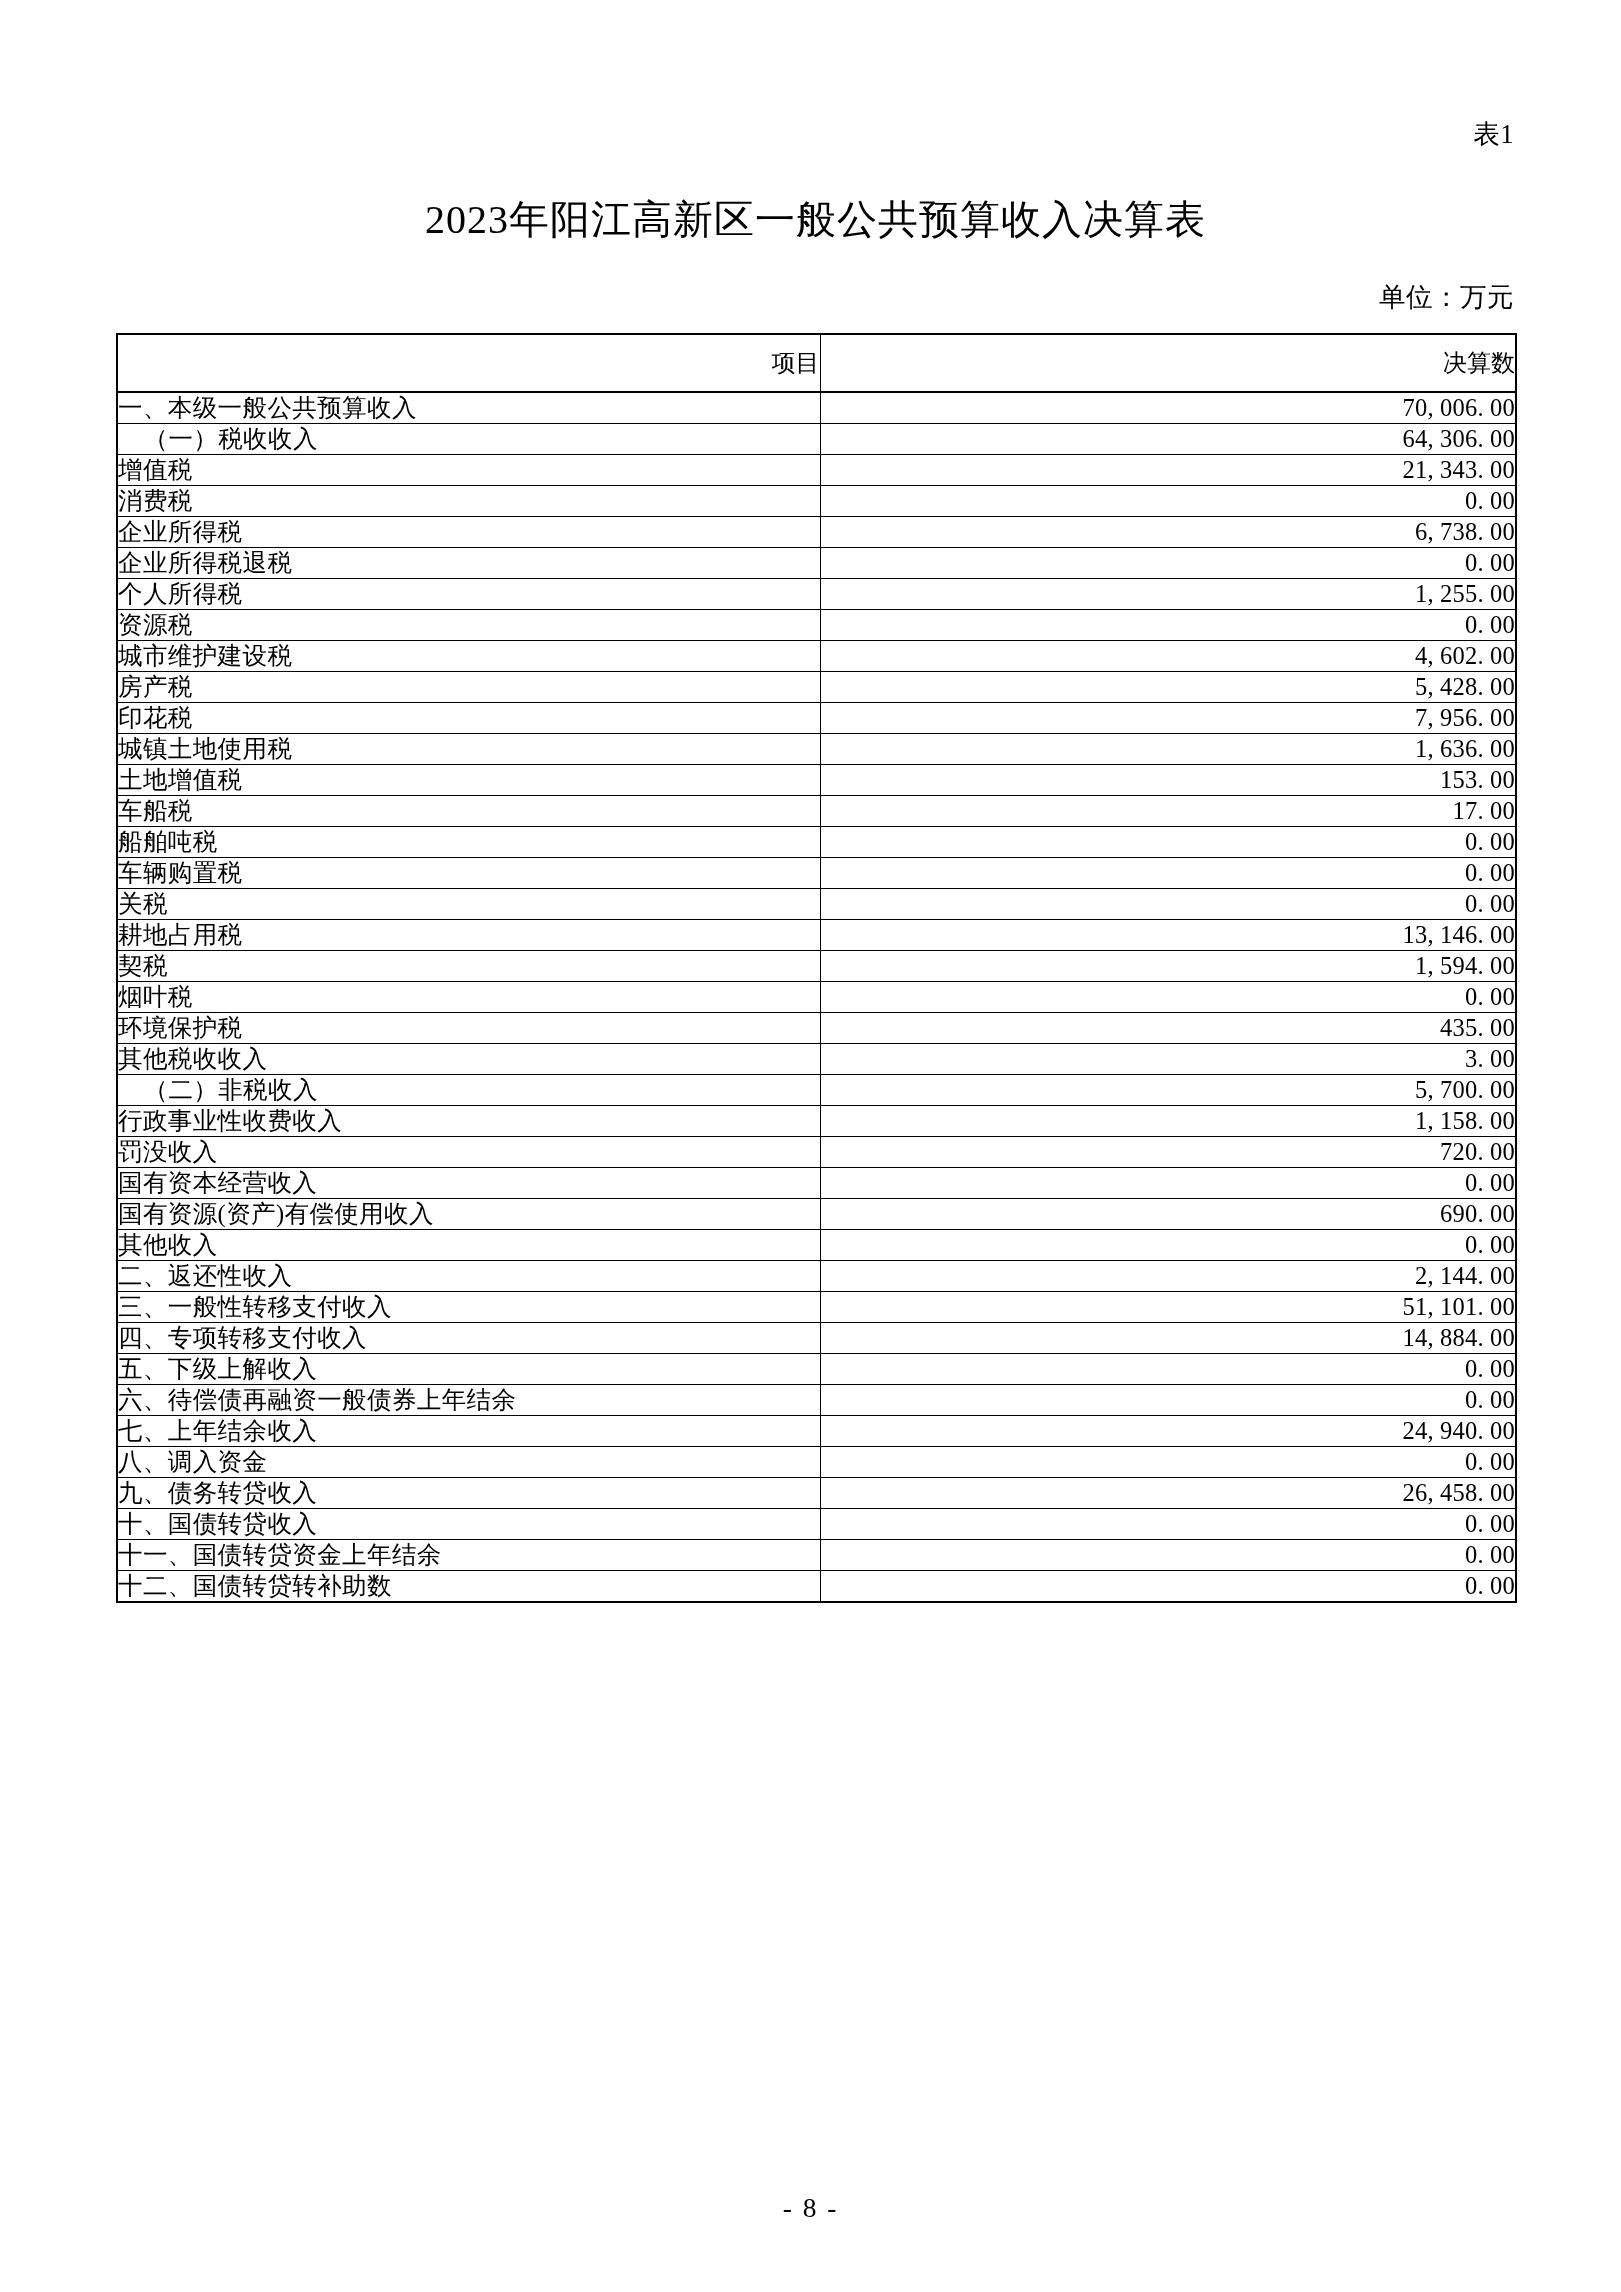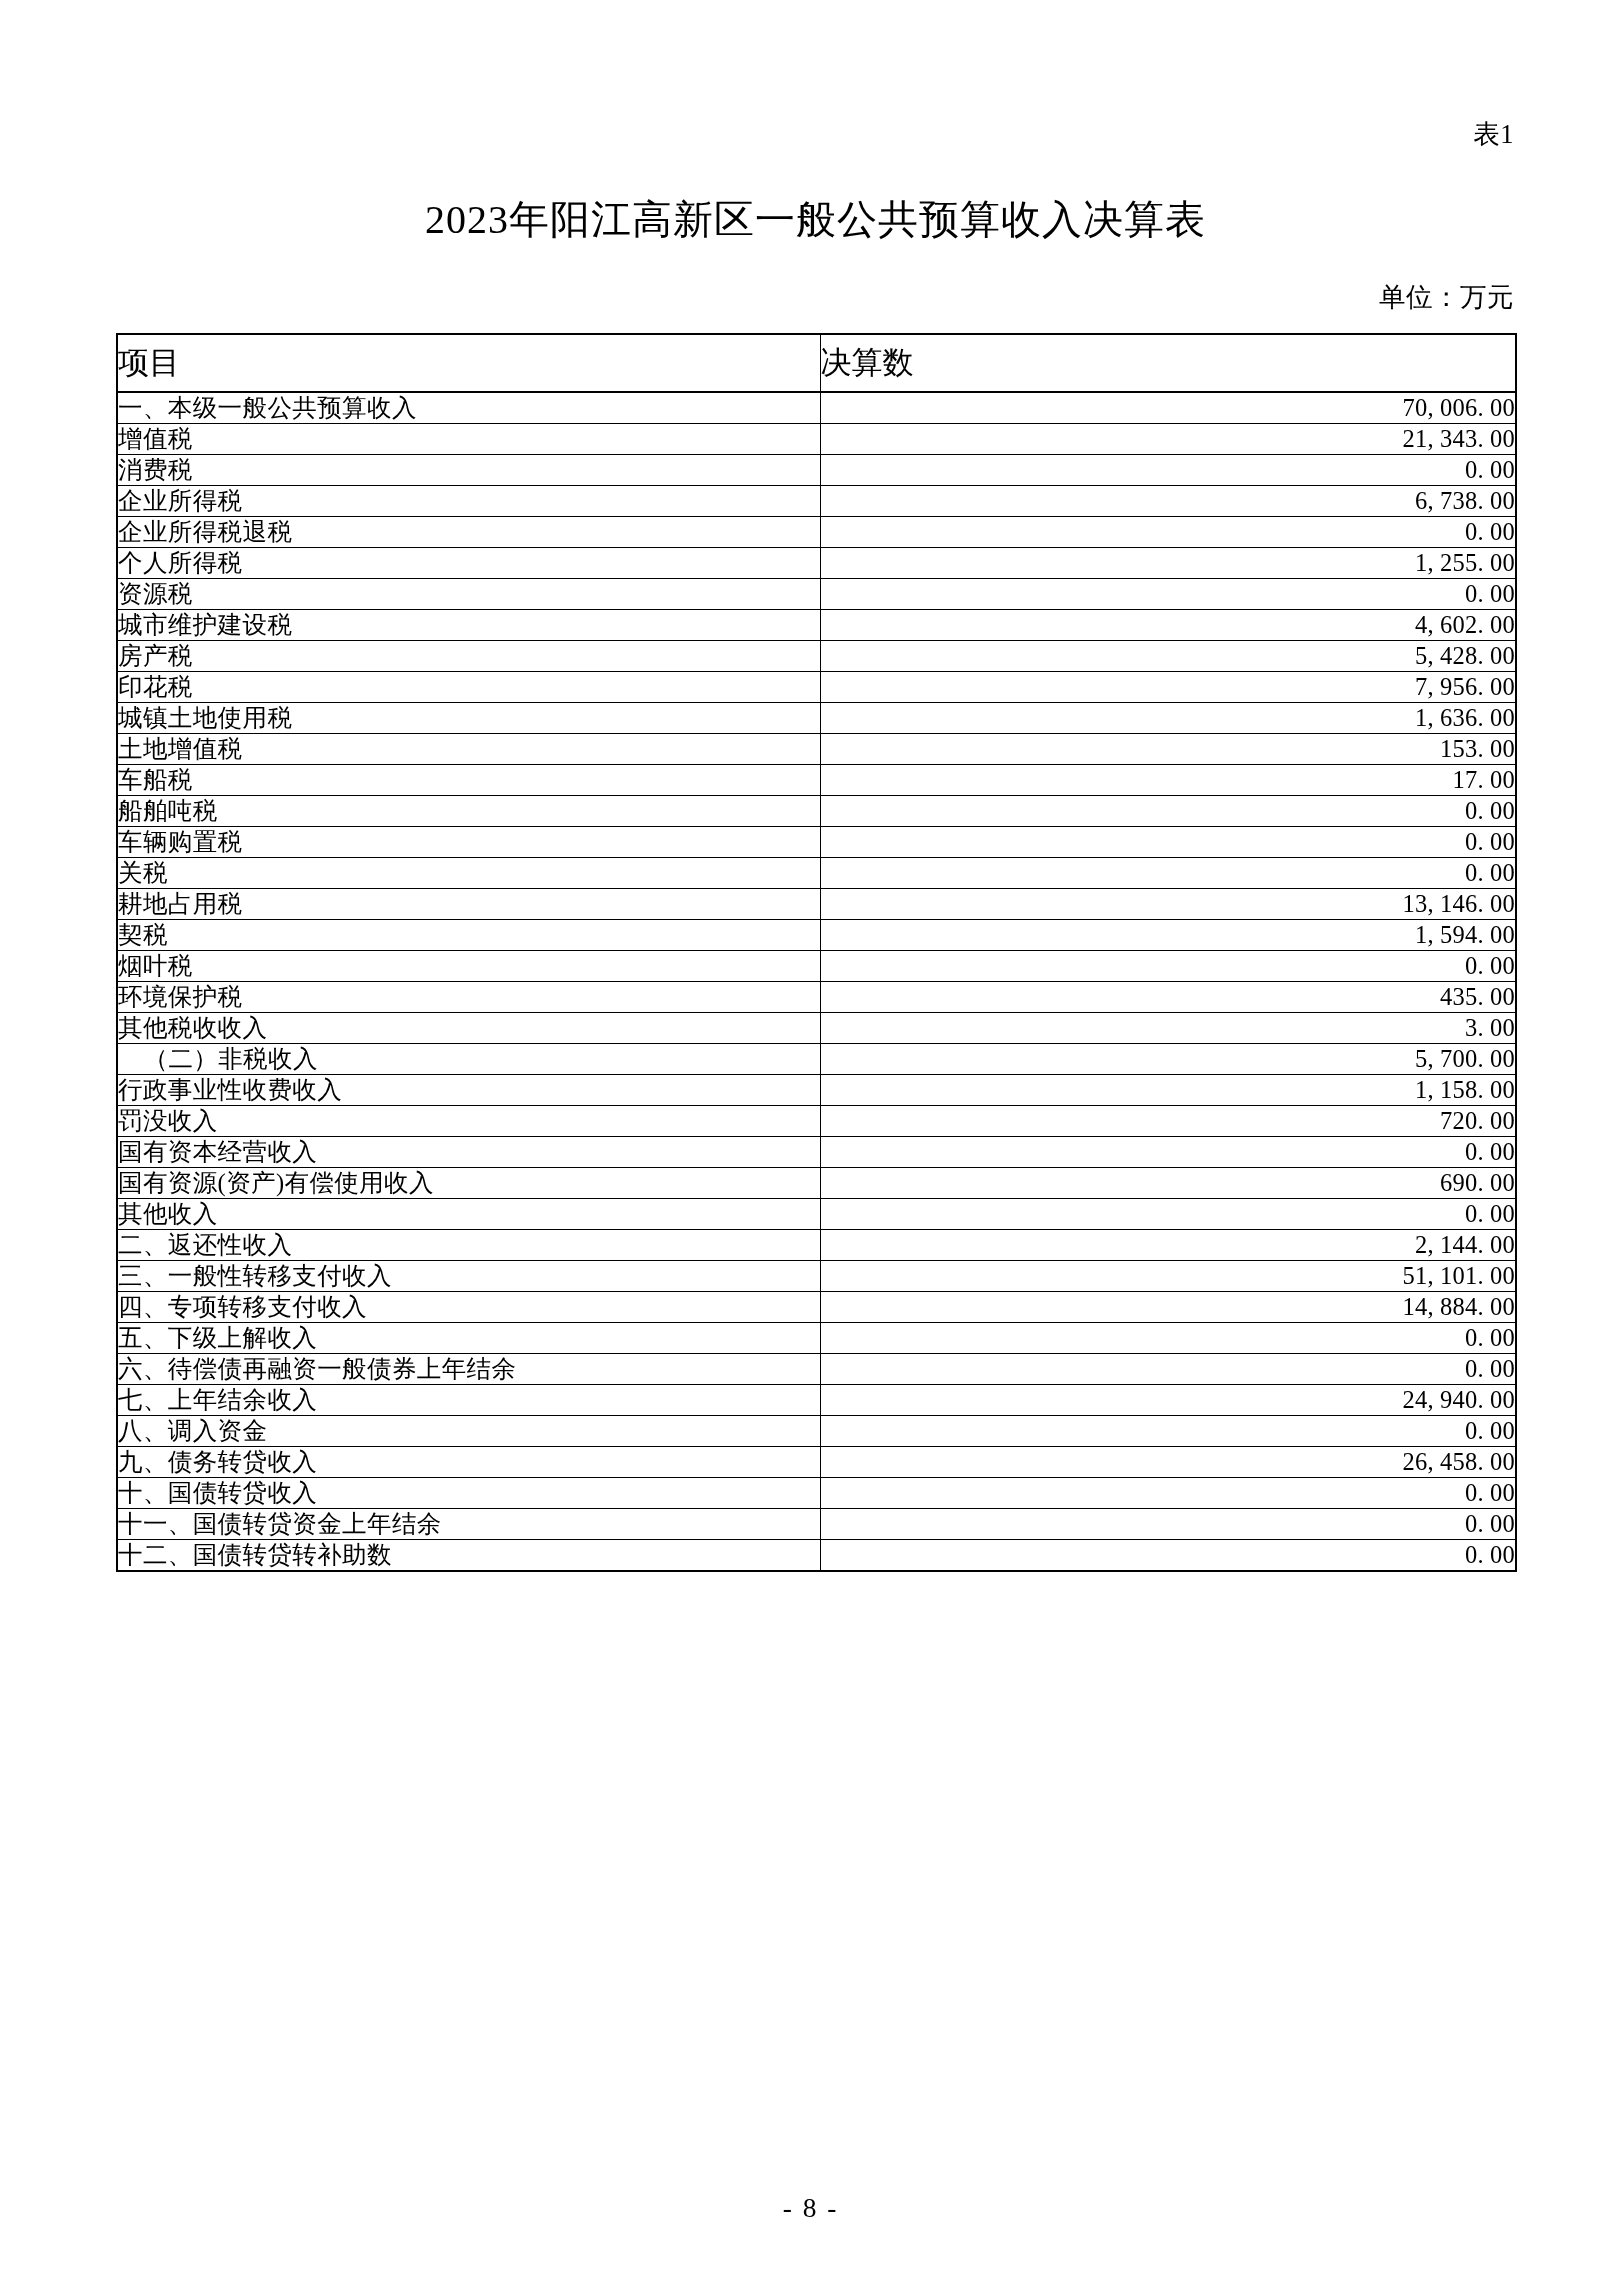--- a/index.html
+++ b/index.html
@@ -68,23 +68,23 @@
   table.budget th,
   table.budget td {
     border: 1px solid #000;
     font-size: 24.5px;
     height: 29px;
     padding: 0;
     font-weight: normal;
   }
   table.budget thead th {
     height: 56px;
-    text-align: left;
+    text-align: right;
     vertical-align: middle;
-    font-size: 31px;
+    font-size: 24px;
     border-bottom: 2px solid #000;
   }
   table.budget tbody td {
     height: 30px;
     line-height: 30px;
     vertical-align: middle;
   }
   td.item {
     text-align: left;
     padding-left: 11.8px;
@@ -133,20 +133,24 @@
           <th>项目</th>
           <th>决算数</th>
         </tr>
       </thead>
       <tbody id="budget-body">
           <tr>
             <td class="item">一、本级一般公共预算收入</td>
             <td class="value">70, 006. 00</td>
           </tr>
           <tr>
+            <td class="item indent-1">（一）税收收入</td>
+            <td class="value">64, 306. 00</td>
+          </tr>
+          <tr>
             <td class="item">增值税</td>
             <td class="value">21, 343. 00</td>
           </tr>
           <tr>
             <td class="item">消费税</td>
             <td class="value">0. 00</td>
           </tr>
           <tr>
             <td class="item">企业所得税</td>
             <td class="value">6, 738. 00</td>

